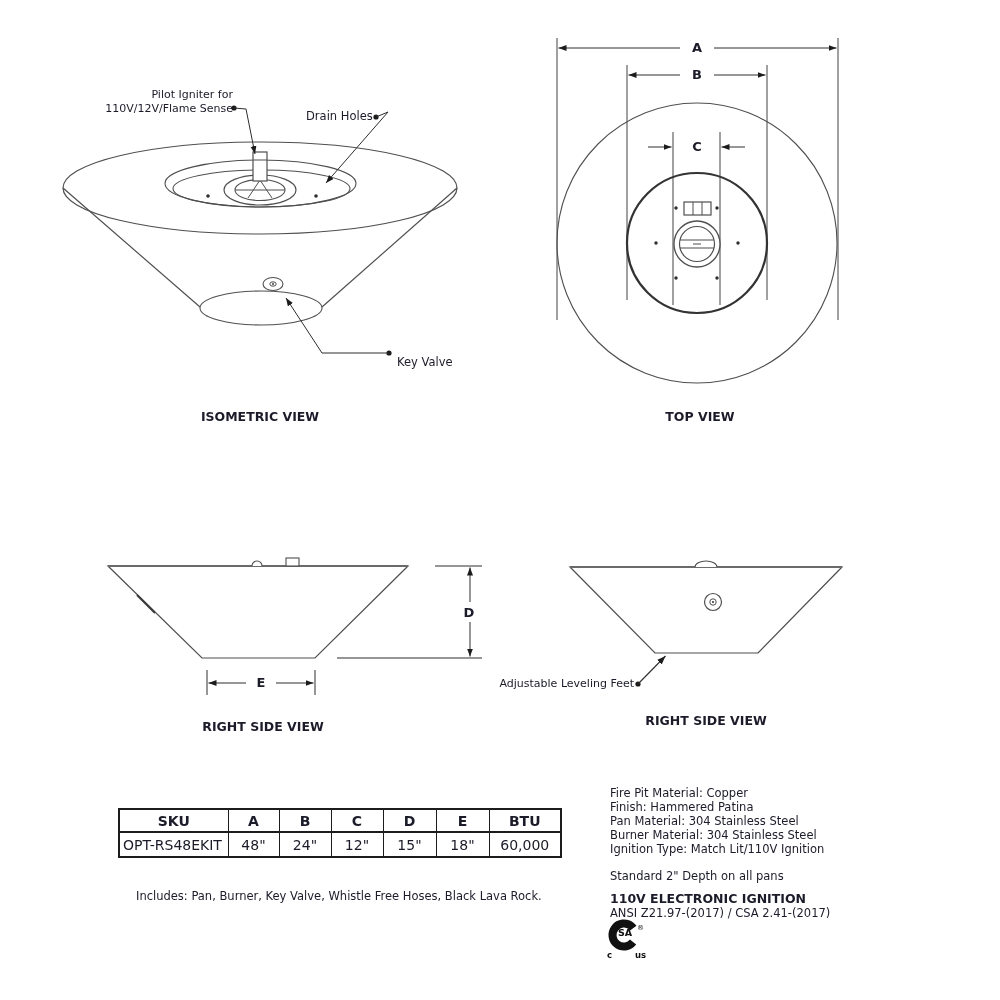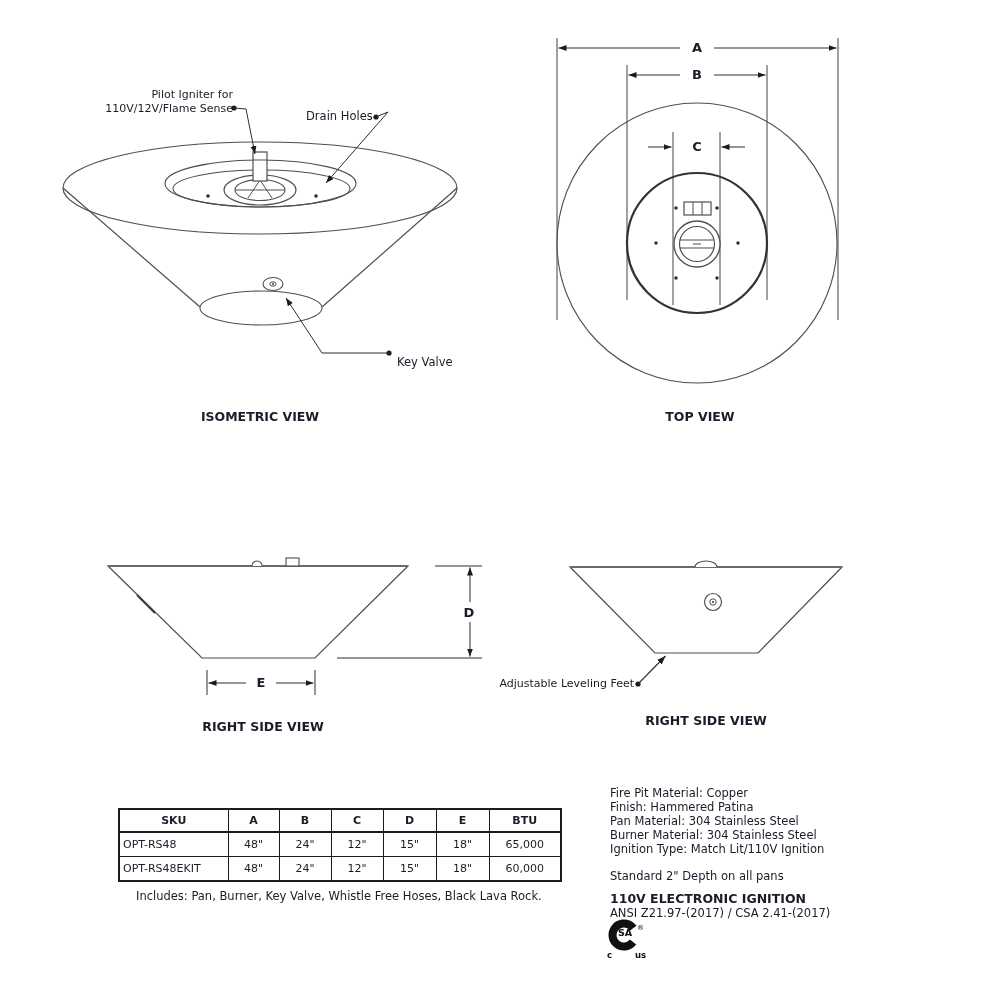--- a/index.html
+++ b/index.html
@@ -8,21 +8,21 @@
         font-family:"DejaVu Sans","Liberation Sans",sans-serif;color:var(--ink);}
   .abs{position:absolute;}
   .lbl{font-size:11.5px;line-height:13.5px;color:var(--ink);white-space:nowrap;}
   .lblblock{font-size:11px;line-height:13.5px;color:var(--ink);text-align:right;}
   .viewtitle{font-weight:bold;font-size:12.5px;color:var(--ink);text-align:center;white-space:nowrap;}
   .dimletter{font-weight:bold;font-size:13px;color:var(--ink);text-align:center;
              background:#fff;line-height:15px;width:18px;}
   svg{position:absolute;overflow:visible;}
   
   #spec-table{border-collapse:collapse;table-layout:fixed;width:442px;
-              font-size:11px;color:var(--ink);padding-left:24px;}
+              font-size:14px;color:var(--ink);padding-left:24px;}
   #spec-table th,#spec-table td{border:1px solid #1c1c1c;padding:0 3px;overflow:hidden;white-space:nowrap;}
   #spec-table{border:2px solid #1c1c1c;}
   #spec-table th{font-weight:bold;text-align:center;height:21px;border-bottom:2px solid #1c1c1c;}
   #spec-table td{text-align:center;height:23px;}
   #spec-table td.sku{text-align:left;}
   .specline{font-size:11.5px;line-height:14px;white-space:nowrap;}
   .specheading{font-size:12.5px;font-weight:bold;line-height:15px;white-space:nowrap;}
 </style>
 </head>
 <body>
@@ -180,29 +180,20 @@
         <th>A</th>
         <th>B</th>
         <th>C</th>
         <th>D</th>
         <th>E</th>
         <th>BTU</th>
       </tr>
     </thead>
     <tbody>
       <tr>
-        <td class="sku">OPT-RS48</td>
-        <td>48"</td>
-        <td>24"</td>
-        <td>12"</td>
-        <td>15"</td>
-        <td>18"</td>
-        <td>65,000</td>
-      </tr>
-      <tr>
         <td class="sku">OPT-RS48EKIT</td>
         <td>48"</td>
         <td>24"</td>
         <td>12"</td>
         <td>15"</td>
         <td>18"</td>
         <td>60,000</td>
       </tr>
     </tbody>
   </table>

